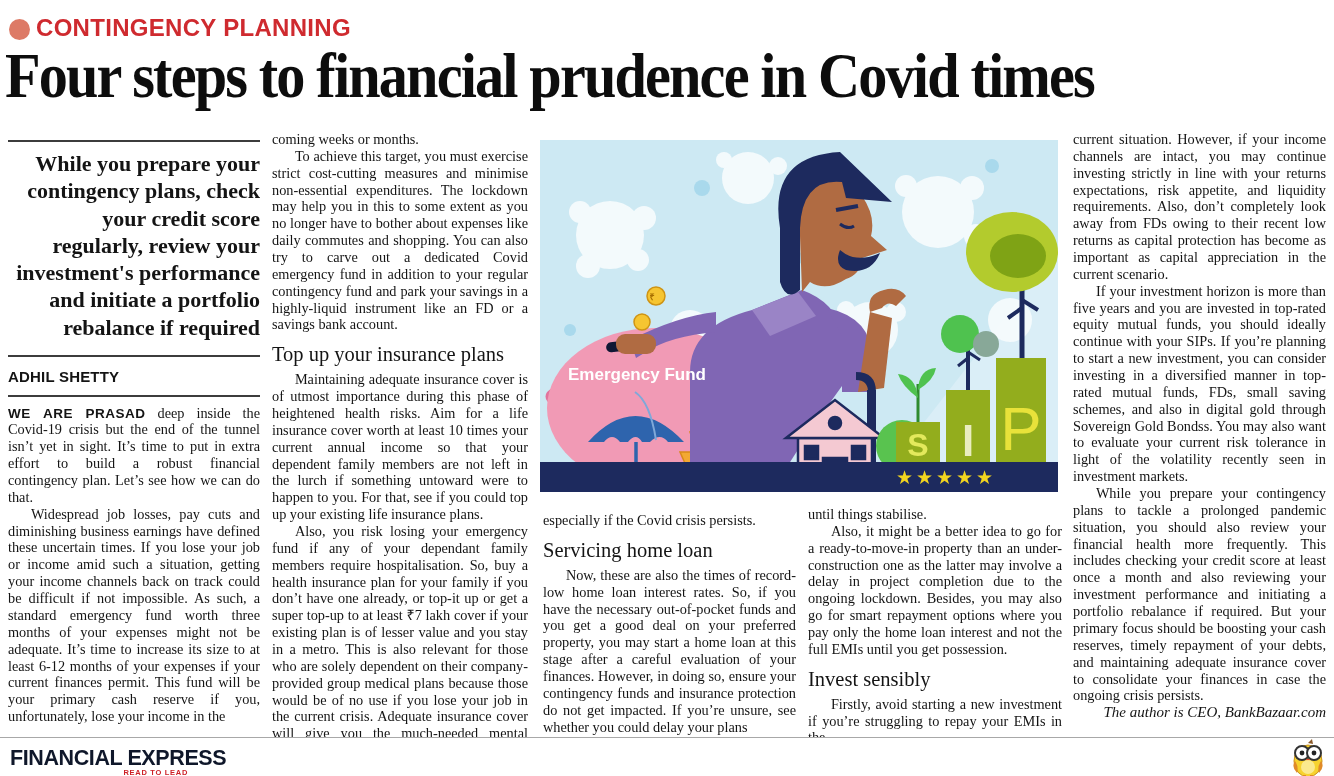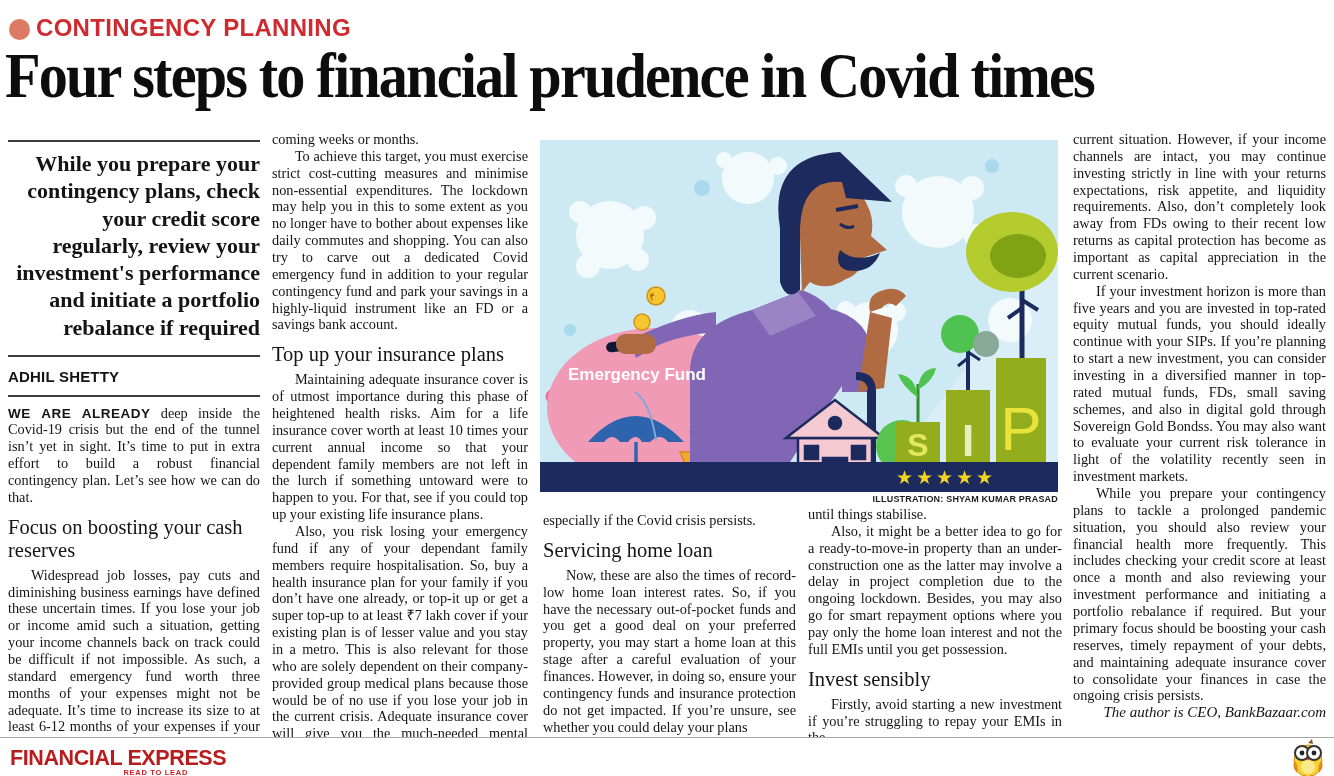--- a/index.html
+++ b/index.html
@@ -42,42 +42,41 @@
   
   #illo{position:absolute;left:540px;top:140px;width:518px;height:352px;}
   .illo-caption{position:absolute;left:540px;top:494px;width:518px;text-align:right;
                 font-family:"Liberation Sans",sans-serif;font-weight:bold;font-size:9px;
                 color:#1c1c1c;letter-spacing:.2px;}
 
   
   #footer{position:absolute;left:0;top:737px;width:1334px;height:39px;background:#ffffff;
           border-top:1px solid #a8a8a8;}
   .fe-brand{position:absolute;left:10px;top:8px;font-family:"Liberation Sans",sans-serif;
-            font-weight:bold;font-size:21.5px;letter-spacing:-.4px;color:#b91c1c;}
+            font-weight:bold;font-size:21.5px;letter-spacing:-.4px;color:#0f172a;}
   .fe-tagline{position:absolute;left:10px;top:30px;width:178px;text-align:right;
               font-family:"Liberation Sans",sans-serif;font-weight:bold;font-size:7.5px;
               letter-spacing:.7px;color:#cd2127;}
   .fe-meta{position:absolute;left:196px;top:3px;font-family:"DejaVu Sans Mono",monospace;
            font-size:13.5px;line-height:1.45;color:#3d3d3d;white-space:pre;}
   #owl{position:absolute;right:6px;top:1px;}
 </style>
 </head>
 <body>
 
 <div id="page">
 
   <div class="kicker-dot"></div>
   <div class="kicker">CONTINGENCY PLANNING</div>
   <h1 class="headline" style="margin:0;">Four steps to financial prudence in Covid times</h1>
 
   <div id="col1" class="col">
     <div class="standfirst">While you prepare your contingency plans, check your credit score regularly, review your investment's performance and initiate a portfolio rebalance if required</div>
     <div class="byline">ADHIL SHETTY</div>
-    <p><span class="lead-in">WE ARE ALREADY</span><span> deep inside the Covid-19 crisis but the end of the tunnel isn’t yet in sight. It’s time to put in extra effort to build a robust financial contingency plan. Let’s see how we can do that.</span></p>
-    <h2 class="subhead">Focus on boosting your cash reserves</h2>
+    <p><span class="lead-in">WE ARE PRASAD</span><span> deep inside the Covid-19 crisis but the end of the tunnel isn’t yet in sight. It’s time to put in extra effort to build a robust financial contingency plan. Let’s see how we can do that.</span></p>
     <p class="indent">Widespread job losses, pay cuts and diminishing business earnings have defined these uncertain times. If you lose your job or income amid such a situation, getting your income channels back on track could be difficult if not impossible. As such, a standard emergency fund worth three months of your expenses might not be adequate. It’s time to increase its size to at least 6-12 months of your expenses if your current finances permit. This fund will be your primary cash reserve if you, unfortunately, lose your income in the</p>
   </div>
 
   <div id="col2" class="col">
     <p>coming weeks or months.</p>
     <p class="indent">To achieve this target, you must exercise strict cost-cutting measures and minimise non-essential expenditures. The lockdown may help you in this to some extent as you no longer have to bother about expenses like daily commutes and shopping. You can also try to carve out a dedicated Covid emergency fund in addition to your regular contingency fund and park your savings in a highly-liquid instrument like an FD or a savings bank account.</p>
     <h2 class="subhead">Top up your insurance plans</h2>
     <p class="indent">Maintaining adequate insurance cover is of utmost importance during this phase of heightened health risks. Aim for a life insurance cover worth at least 10 times your current annual income so that your dependent family members are not left in the lurch if something untoward were to happen to you. For that, see if you could top up your existing life insurance plans.</p>
     <p class="indent">Also, you  risk losing your emergency fund if any of your dependant family members require hospitalisation. So, buy a health insurance plan for your family if you don’t have one already, or top-it up or get a super top-up to at least ₹7 lakh cover if your existing plan is of lesser value and you stay in a metro. This is also relevant for those who are solely dependent on their company-provided group medical plans because those would be of no use if you lose your job in the current crisis. Adequate insurance cover will give you the much-needed mental peace,</p>
   </div>
@@ -206,21 +205,20 @@
       </g>
       <text x="378" y="316" text-anchor="middle" font-family="Liberation Sans,sans-serif" font-size="32" font-weight="bold" fill="#e3e95c">S</text>
       <text x="428" y="316" text-anchor="middle" font-family="Liberation Sans,sans-serif" font-size="44" font-weight="bold" fill="#e9edc0">I</text>
       <text x="481" y="310" text-anchor="middle" font-family="Liberation Sans,sans-serif" font-size="62" fill="#e8e23a">P</text>
     </g>
 
     <rect x="0" y="322" width="518" height="30" fill="#1d2a5e"></rect>
     <rect x="58" y="344" width="120" height="8" fill="#1d2a5e"></rect>
     <text x="406" y="344" text-anchor="middle" font-size="19" letter-spacing="3" fill="#f2d41f">★★★★★</text>
   </svg>
-  <div class="illo-caption">ILLUSTRATION: SHYAM KUMAR PRASAD</div>
 
   <div id="col3" class="col">
     <p>especially if the Covid crisis persists.</p>
     <h2 class="subhead">Servicing home loan</h2>
     <p class="indent">Now, these are also the times of record-low home loan interest rates. So, if you have the necessary out-of-pocket funds and you get a good deal on your preferred property, you may start a home loan at this stage after a careful evaluation of your finances. However, in doing so, ensure your contingency funds and insurance protection do not get impacted. If you’re unsure, see whether you could delay your plans</p>
   </div>
 
   <div id="col4" class="col">
     <p>until things stabilise.</p>
     <p class="indent">Also, it might be a better idea to go for a ready-to-move-in property than an under-construction one as the latter may involve a delay in project completion due to the ongoing lockdown. Besides, you may also go for smart repayment options where you pay only the home loan interest and not the full EMIs until you get possession.</p>

